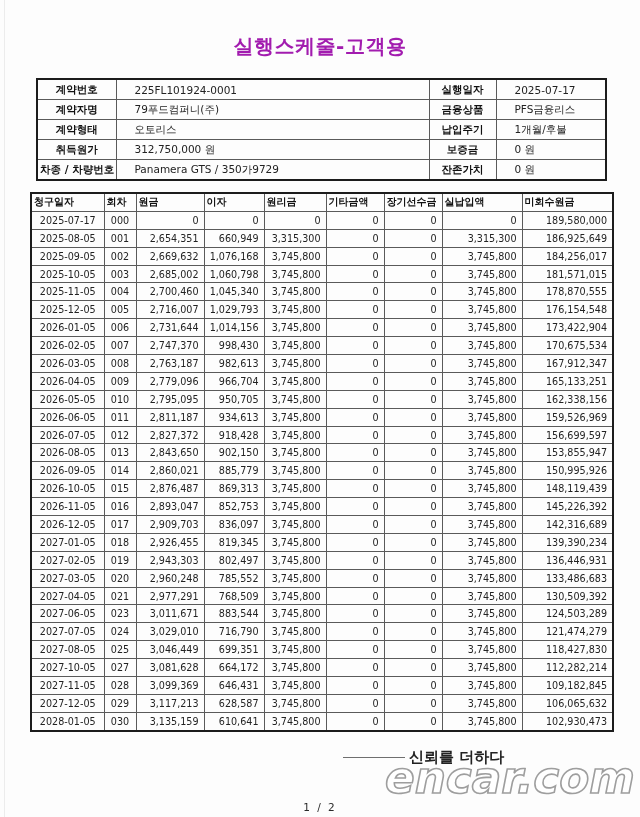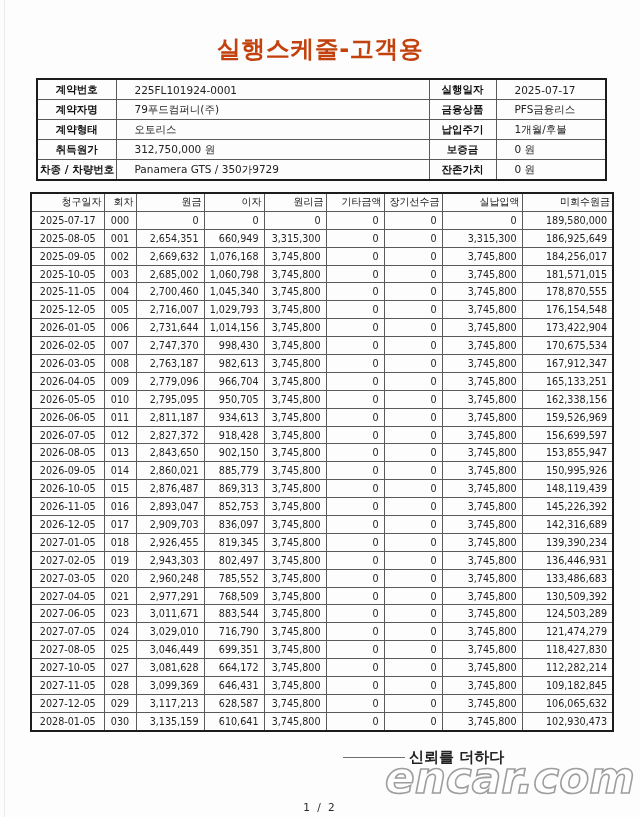--- a/index.html
+++ b/index.html
@@ -17,21 +17,21 @@
     overflow: hidden;
   }
   .edge-line {
     position: absolute; left: 4px; top: 0;
     width: 1px; height: 100%;
     background: #ececec;
   }
   .doc-title {
     position: absolute; top: 33px; left: 0; width: 100%;
     text-align: center;
-    font-size: 24px; font-weight: 700; color: #c2410c;
+    font-size: 20px; font-weight: 700; color: #a21caf;
     letter-spacing: 0.5px;
   }
   table { border-collapse: collapse; table-layout: fixed; }
 
   
   .contract {
     position: absolute; left: 36px; top: 78px; width: 569px;
     border: 2px solid #1c1c1c;
   }
   .contract td {
@@ -46,23 +46,23 @@
   }
   .contract td.val { text-align: left; color: #222; }
 
   
   .sched {
     position: absolute; left: 30px; top: 192px; width: 582px;
     border: 2px solid #1c1c1c;
   }
   .sched th {
     border: 1px solid #5a5a5a;
-    font-size: 10px; font-weight: 400; color: #111;
+    font-size: 10px; font-weight: 700; color: #111;
     height: 16.9px; padding: 0 2px;
-    text-align: right; white-space: nowrap; overflow: hidden;
+    text-align: left; white-space: nowrap; overflow: hidden;
   }
   .sched td {
     border: 1px solid #5a5a5a;
     font-size: 9.6px; color: #222;
     height: 16.9px; padding: 0 5px;
     white-space: nowrap; overflow: hidden;
   }
   .sched td.c { text-align: center; padding: 0 1px; }
   .sched td.r { text-align: right; }
 

